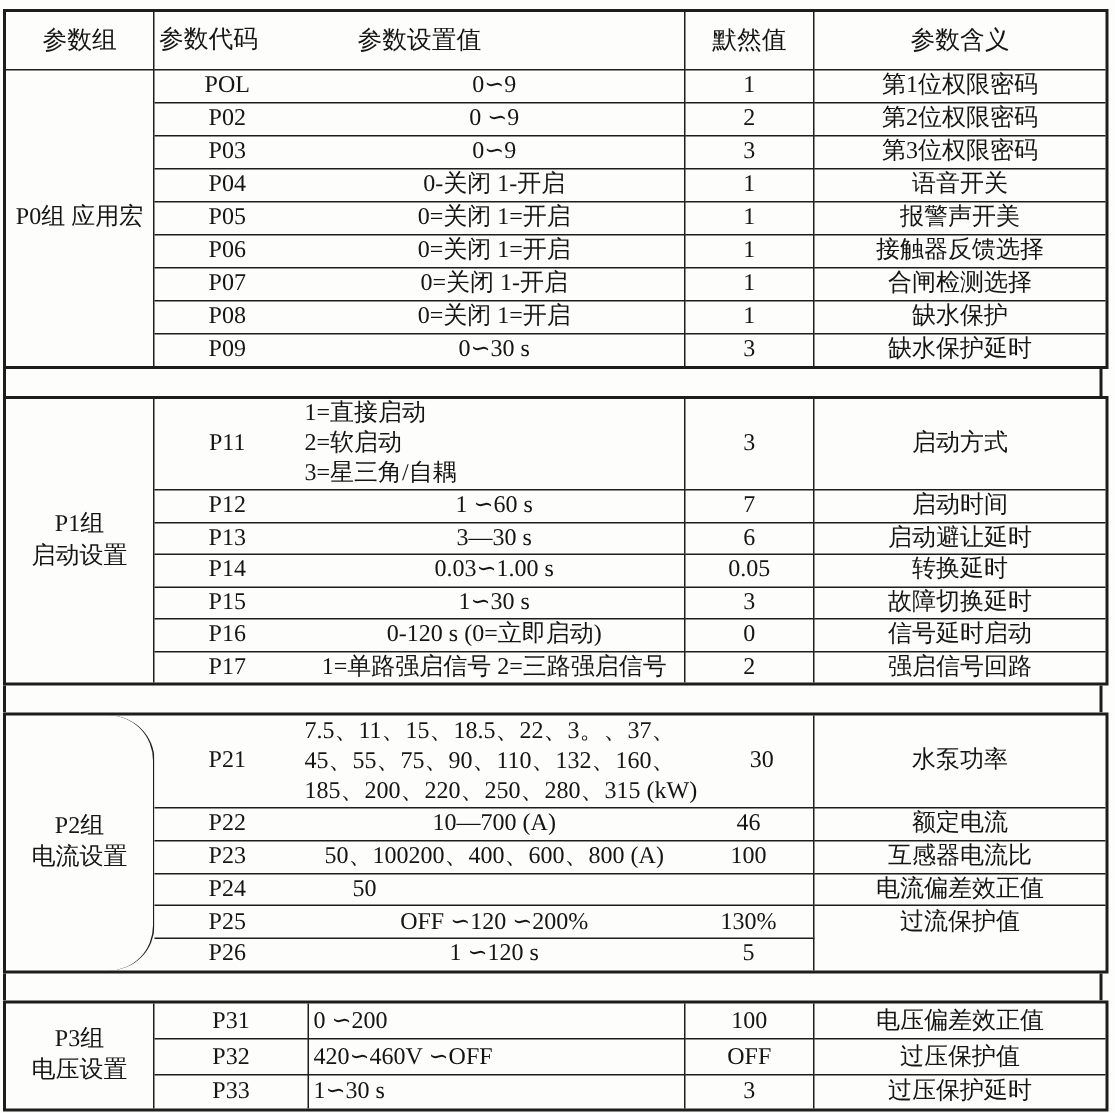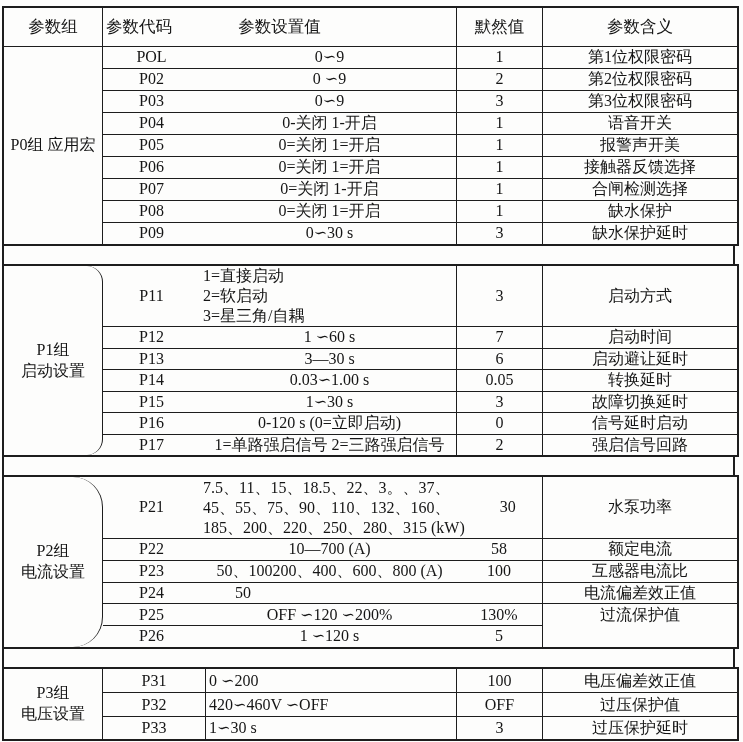--- a/index.html
+++ b/index.html
@@ -100,21 +100,21 @@
       <span class="code">P09</span>
       <span class="val">0∽30 s</span>
     </div>
     <div class="cell bt br">3</div>
     <div class="cell bt">缺水保护延时</div>
   </div>
 
   <div class="spacer"></div>
 
   <div class="tbl" style="grid-template-columns:99px 354px 86px 194px;grid-template-rows:60px repeat(6,21.5px);">
-    <div class="cell group-cell br" style="grid-column:1;grid-row:1 / span 7;border-radius:16px;">
+    <div class="cell group-cell br" style="grid-column:1;grid-row:1 / span 7;">
       <span>P1组</span>
       <span>启动设置</span>
     </div>
 
     <div class="cell cv br">
       <span class="code">P11</span>
       <span class="val-lines">
         <span>1=直接启动</span>
         <span>2=软启动</span>
         <span>3=星三角/自耦</span>
@@ -181,21 +181,21 @@
         <span>45、55、75、90、110、132、160、</span>
         <span>185、200、220、250、280、315 (kW)</span>
       </span>
       <span class="defspan">30</span>
     </div>
     <div class="cell">水泵功率</div>
 
     <div class="cell cv bt br">
       <span class="code">P22</span>
       <span class="val">10—700 (A)</span>
-      <span class="defspan">58</span>
+      <span class="defspan">46</span>
     </div>
     <div class="cell bt">额定电流</div>
 
     <div class="cell cv bt br">
       <span class="code">P23</span>
       <span class="val">50、100200、400、600、800 (A)</span>
       <span class="defspan">100</span>
     </div>
     <div class="cell bt">互感器电流比</div>
 

